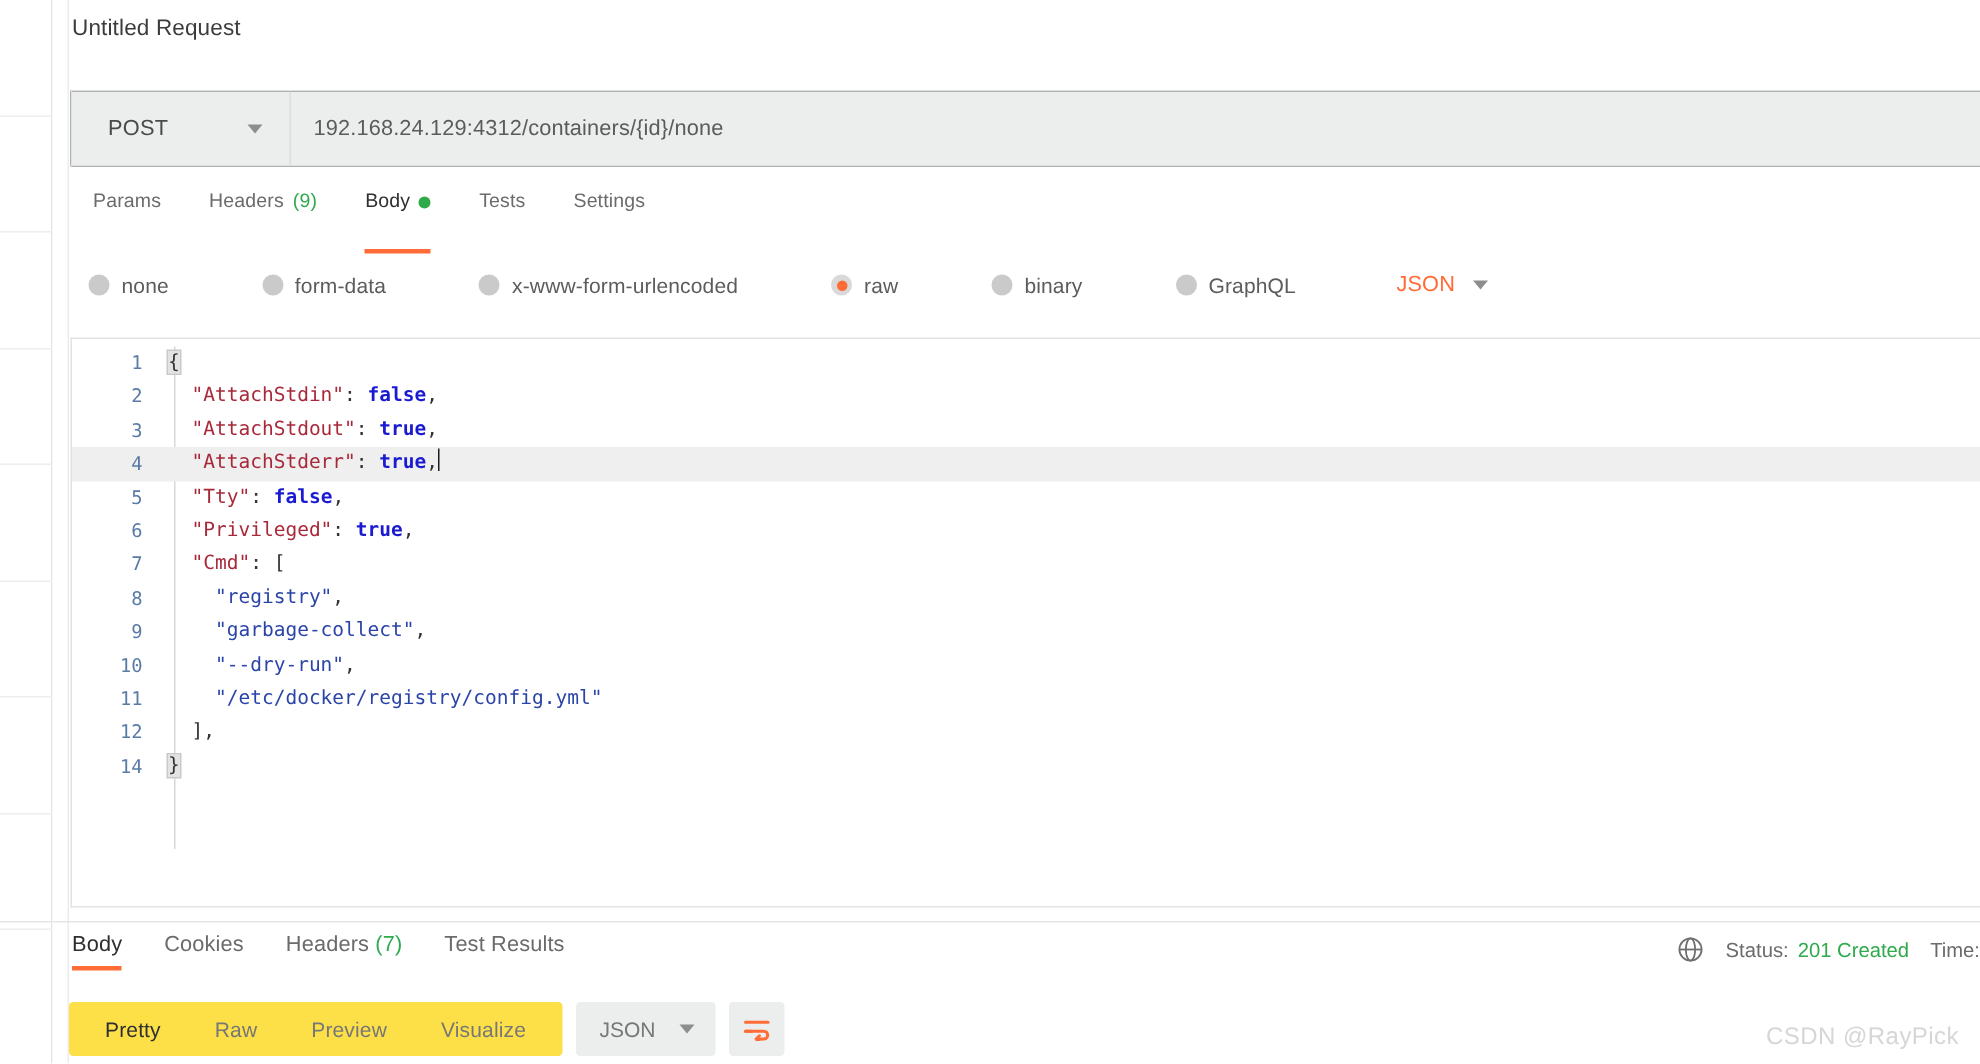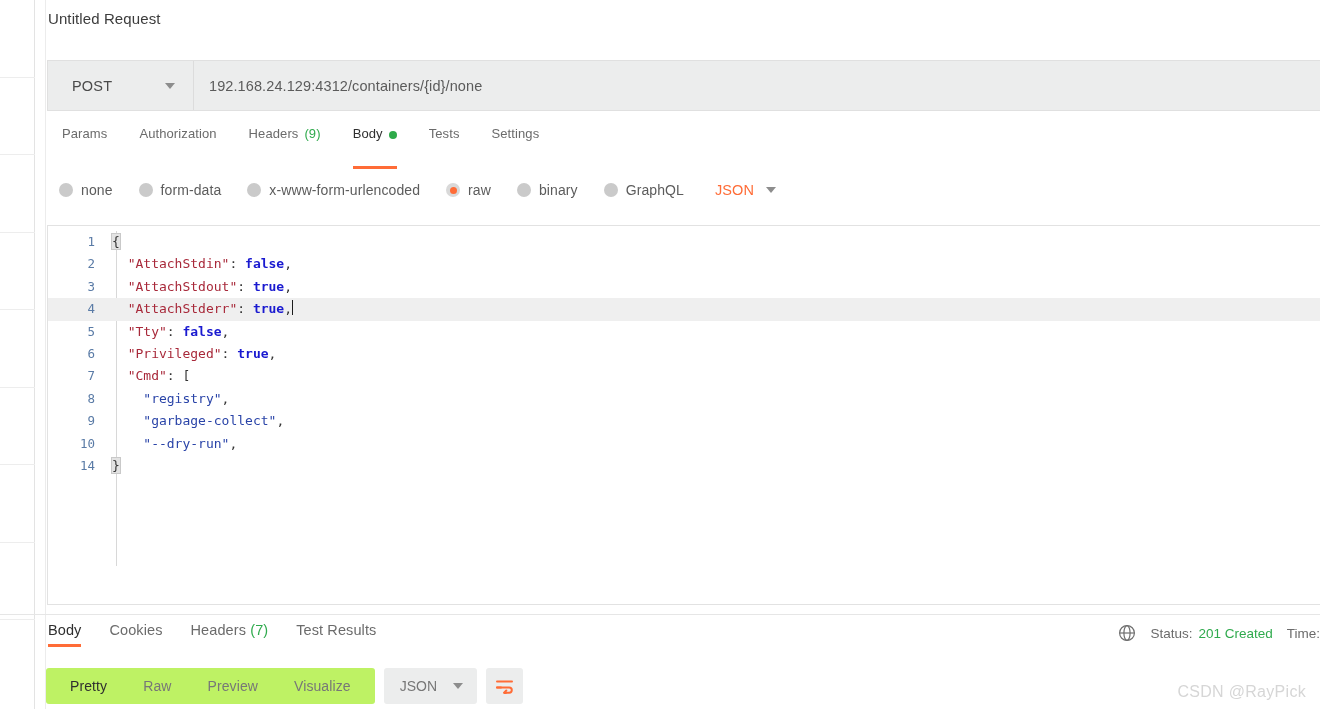--- a/index.html
+++ b/index.html
@@ -142,20 +142,21 @@
     background: #ff6c37;
   }
 
   
   .body-types {
     position: absolute;
     left: 0; top: 176px;
     width: 1274px; height: 28px;
     display: flex;
     align-items: center;
+    gap: 36px;
   }
   .bt-item {
     display: flex;
     align-items: center;
     gap: 8px;
     padding: 0 13px;
     font-size: 14px;
     color: #5c5c5c;
     cursor: pointer;
     white-space: nowrap;
@@ -301,21 +302,21 @@
     position: absolute;
     left: 46px; top: 668px;
     display: flex;
     align-items: center;
     gap: 9px;
   }
   .seg-group {
     display: flex;
     align-items: center;
     height: 36px;
-    background: #bef264;
+    background: #fde047;
     border-radius: 3px;
     padding: 0 6px;
   }
   .seg {
     padding: 0 18px;
     height: 36px;
     display: flex;
     align-items: center;
     font-size: 14px;
     color: #777777;
@@ -380,23 +381,20 @@
       <div class="method-box">
         <span class="method-label">POST</span>
         <span class="caret-down"></span>
       </div>
       <div class="url-field">192.168.24.129:4312/containers/{id}/none</div>
     </div>
 
     <div class="req-tabs" id="req-tabs">
         <div class="req-tab">
           <span>Params</span>
-        </div>
-        <div class="req-tab">
-          <span>Authorization</span>
         </div>
         <div class="req-tab">
           <span>Headers</span>
           <span class="count">(9)</span>
         </div>
         <div class="req-tab active">
           <span>Body</span>
           <span class="greendot"></span>
           <span class="underline"></span>
         </div>
@@ -445,20 +443,22 @@
       <div class="code-line"><span class="ln">1</span><span class="code-text"><span class="tk-brace brace-hl">{</span></span></div>
           <div class="code-line"><span class="ln">2</span><span class="code-text"><span class="tk-key">  "AttachStdin"</span><span class="tk-punc">: </span><span class="tk-bool">false</span><span class="tk-punc">,</span></span></div>
           <div class="code-line"><span class="ln">3</span><span class="code-text"><span class="tk-key">  "AttachStdout"</span><span class="tk-punc">: </span><span class="tk-bool">true</span><span class="tk-punc">,</span></span></div>
           <div class="code-line active"><span class="ln">4</span><span class="code-text"><span class="tk-key">  "AttachStderr"</span><span class="tk-punc">: </span><span class="tk-bool">true</span><span class="tk-punc">,</span><span class="caret"></span></span></div>
           <div class="code-line"><span class="ln">5</span><span class="code-text"><span class="tk-key">  "Tty"</span><span class="tk-punc">: </span><span class="tk-bool">false</span><span class="tk-punc">,</span></span></div>
           <div class="code-line"><span class="ln">6</span><span class="code-text"><span class="tk-key">  "Privileged"</span><span class="tk-punc">: </span><span class="tk-bool">true</span><span class="tk-punc">,</span></span></div>
           <div class="code-line"><span class="ln">7</span><span class="code-text"><span class="tk-key">  "Cmd"</span><span class="tk-punc">: </span><span class="tk-brace">[</span></span></div>
           <div class="code-line"><span class="ln">8</span><span class="code-text"><span class="tk-str">    "registry"</span><span class="tk-punc">,</span></span></div>
           <div class="code-line"><span class="ln">9</span><span class="code-text"><span class="tk-str">    "garbage-collect"</span><span class="tk-punc">,</span></span></div>
           <div class="code-line"><span class="ln">10</span><span class="code-text"><span class="tk-str">    "--dry-run"</span><span class="tk-punc">,</span></span></div>
+          <div class="code-line"><span class="ln">11</span><span class="code-text"><span class="tk-str">    "/etc/docker/registry/config.yml"</span></span></div>
+          <div class="code-line"><span class="ln">12</span><span class="code-text"><span class="tk-brace">  ]</span><span class="tk-punc">,</span></span></div>
           <div class="code-line"><span class="ln">14</span><span class="code-text"><span class="tk-brace brace-hl">}</span></span></div>
         </div>
     </div>
   </div>
 
   <div class="resp-divider"></div>
 
   <div class="resp-tabs" id="resp-tabs">
       <div class="resp-tab active"><span>Body</span><span class="underline"></span></div>
       <div class="resp-tab"><span>Cookies</span></div>

